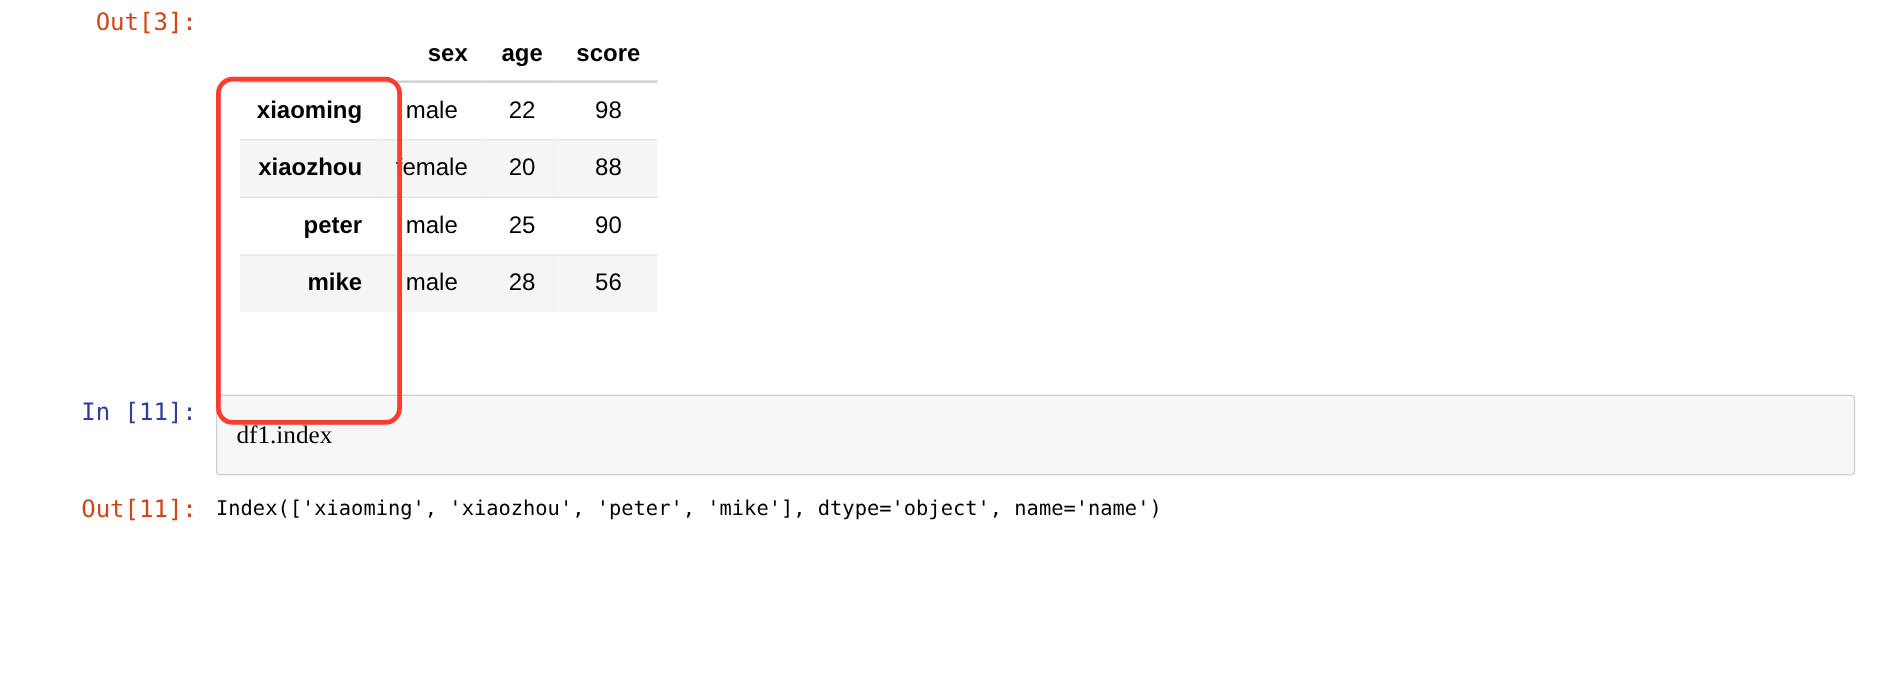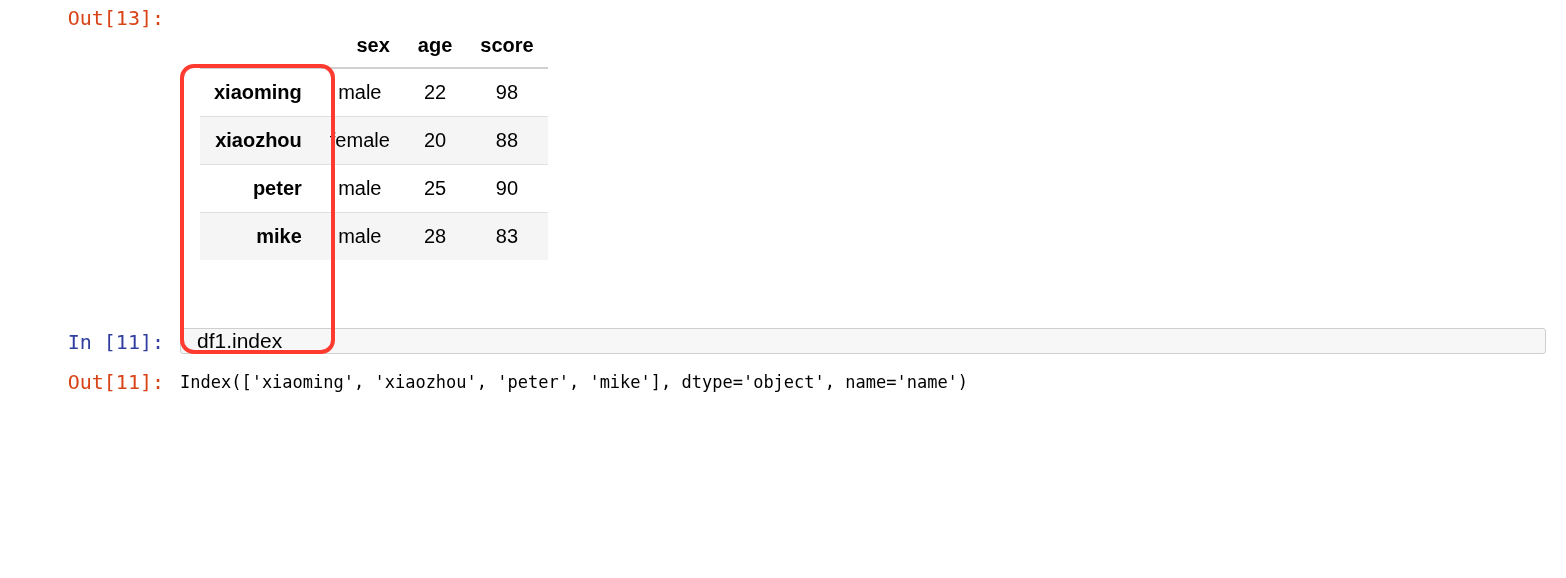--- a/index.html
+++ b/index.html
@@ -91,39 +91,39 @@
       background: #ffffff;
     }
     table.dataframe tbody tr.data-row:last-child th,
     table.dataframe tbody tr.data-row:last-child td {
       border-bottom: none;
     }
     .code-input-area {
       background: #f7f7f7;
       border: 1px solid #cfcfcf;
       border-radius: 3px;
-      padding: 0 16px;
-      font-family: Liberation Sans, sans-serif;
+      padding: 20px 16px;
+      font-family: Liberation Serif, serif;
       font-size: 21px;
       width: calc(100% - 20px);
     }
     .code-output-text {
       font-family: "SF Mono", Menlo, Monaco, Consolas, monospace;
       font-size: 17px;
       padding: 4px 0;
     }
     .cell-spacer {
       height: 50px;
     }
   </style>
 </head>
 <body>
 
 <div class="cell-container">
-  <div class="prompt prompt-out">Out[13]:</div>
+  <div class="prompt prompt-out">Out[3]:</div>
   <div class="cell-content">
     <div class="dataframe-wrapper">
       <div class="highlight-box" style="top:60px;left:0px;width:155px;height:290px;"></div>
       <table class="dataframe">
         <thead>
           <tr>
             <th></th>
             <th>sex</th>
             <th>age</th>
             <th>score</th>
@@ -145,21 +145,21 @@
           <tr class="data-row">
             <th>peter</th>
             <td>male</td>
             <td>25</td>
             <td>90</td>
           </tr>
           <tr class="data-row">
             <th>mike</th>
             <td>male</td>
             <td>28</td>
-            <td>83</td>
+            <td>56</td>
           </tr>
         </tbody>
       </table>
     </div>
   </div>
 </div>
 
 <div class="cell-spacer"></div>
 
 <div class="cell-container">

